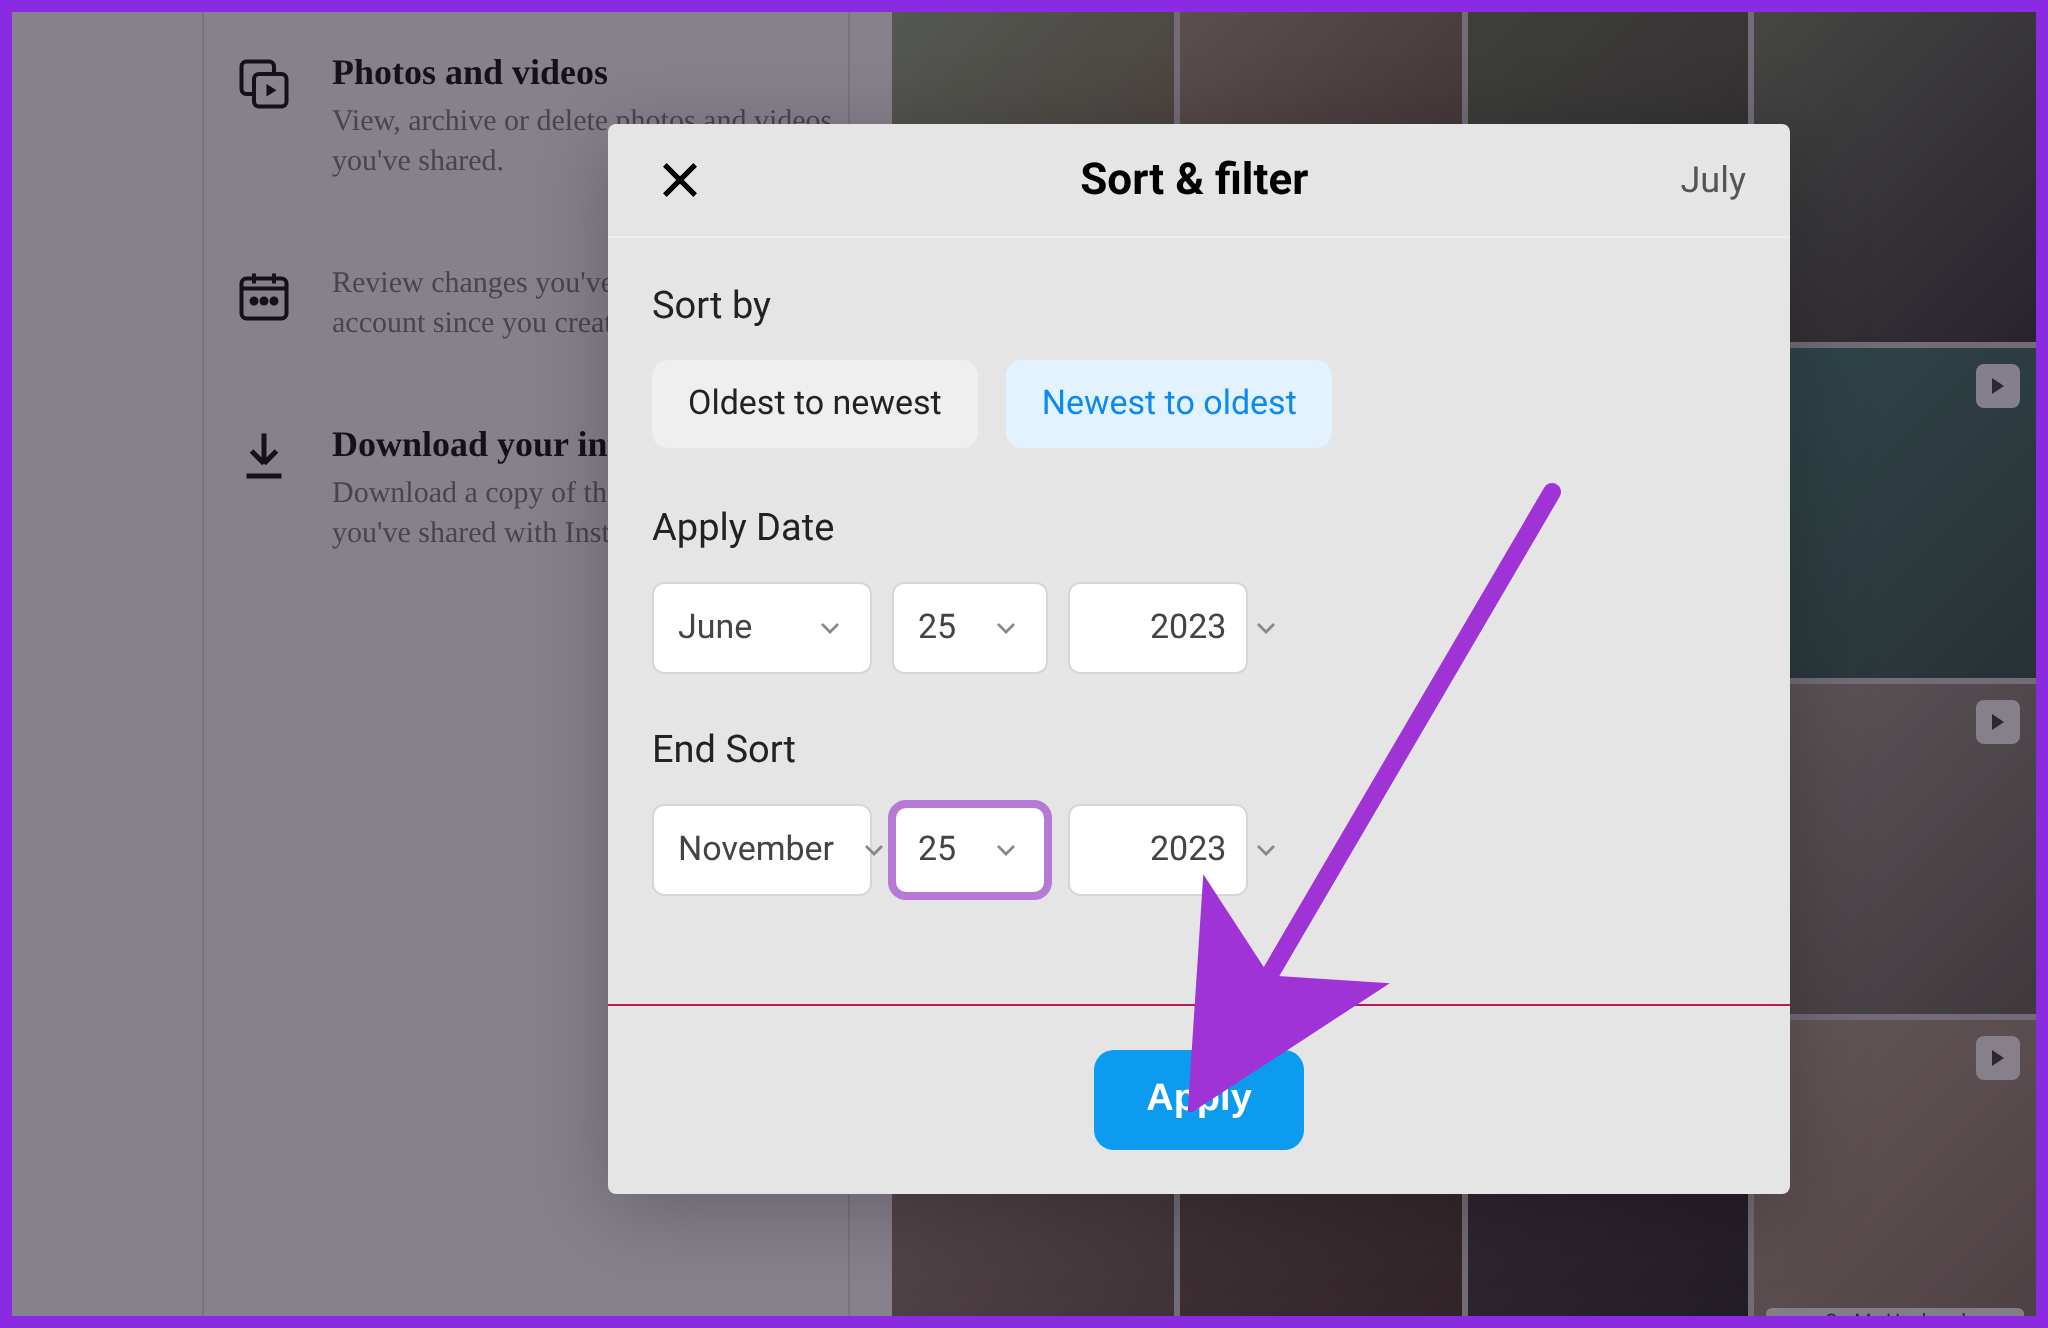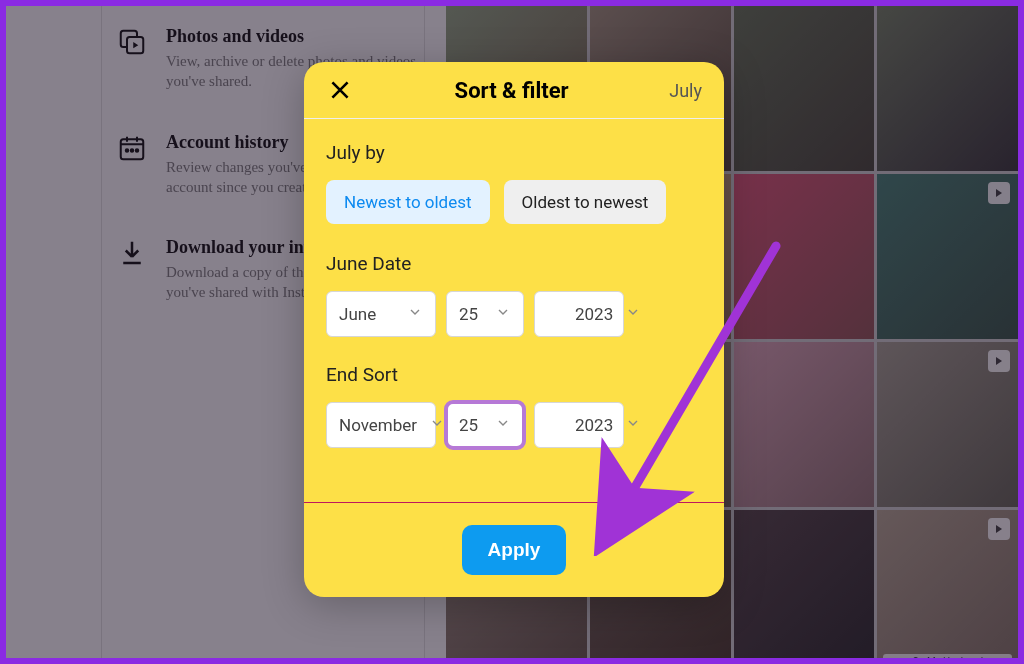--- a/index.html
+++ b/index.html
@@ -109,23 +109,23 @@
   .reel-badge svg{width:12px;height:12px;}
   .overlay-dim {
     position:absolute;
     inset:0;
     background: rgba(40,30,50,0.55);
   }
   .modal {
     position:absolute;
     left: 298px;
     top: 56px;
-    width: 420px;
-    background:#fde047;
-    border-radius:20px;
+    width: 591px;
+    background:#e5e5e5;
+    border-radius:4px;
     box-shadow: 0 8px 40px rgba(0,0,0,0.25);
     overflow:hidden;
   }
   .modal-header {
     display:flex;
     align-items:center;
     justify-content:space-between;
     padding: 14px 22px;
     border-bottom:1px solid #eee;
   }
@@ -144,21 +144,21 @@
     background:#efefef;
     color:#222;
   }
   .chip.active { background:#e3f2ff; color:#0d8af0; }
   .select-row { display:flex; gap:10px; margin-bottom:26px;}
   .select {
     border:1px solid #d6d6d6;
     border-radius:6px;
     padding: 12px 12px;
     display:flex;
-    align-items:flex-start;
+    align-items:center;
     justify-content:space-between;
     gap:12px;
     font-size:17px;
     color:#444;
     cursor:pointer;
     background:#fff;
   }
   .select.month{width:110px;}
   .select.day{width:78px;}
   .select.year{width:90px;padding-left:40px;}
@@ -224,21 +224,20 @@
         <div class="settings-icon">
           <svg viewBox="0 0 24 24" fill="none" stroke="#000" stroke-width="1.6">
               <rect x="3" y="5" width="18" height="16" rx="2"></rect>
               <path d="M3 9h18M8 3v4M16 3v4"></path>
               <circle cx="8" cy="14" r="1" fill="#000"></circle>
               <circle cx="12" cy="14" r="1" fill="#000"></circle>
               <circle cx="16" cy="14" r="1" fill="#000"></circle>
             </svg>
         </div>
         <div class="settings-text">
-          <h3>Account history</h3>
           <p>Review changes you've made to your account since you created it.</p>
         </div>
       </div>
 
       <div class="settings-item">
         <div class="settings-icon">
           <svg viewBox="0 0 24 24" fill="none" stroke="#000" stroke-width="2">
               <path d="M12 3v12m0 0l-5-5m5 5l5-5M5 20h14"></path>
             </svg>
         </div>
@@ -301,27 +300,27 @@
       <div class="close">
         <svg viewBox="0 0 24 24" stroke="#000" stroke-width="2.4" fill="none">
             <path d="M5 5l14 14M19 5L5 19"></path>
           </svg>
       </div>
       <div class="modal-title">Sort &amp; filter</div>
       <div class="modal-reset">July</div>
     </div>
 
     <div class="modal-body">
-      <div class="section-label">July by</div>
+      <div class="section-label">Sort by</div>
       <div class="chip-row">
+        <div class="chip">Oldest to newest</div>
         <div class="chip active">Newest to oldest</div>
-        <div class="chip">Oldest to newest</div>
-      </div>
-
-      <div class="section-label">June Date</div>
+      </div>
+
+      <div class="section-label">Apply Date</div>
       <div class="select-row">
         <div class="select month">
           <span>June</span>
           <span class="chev"><svg viewBox="0 0 24 24" fill="none" stroke-width="2">
                 <path d="M6 9l6 6 6-6"></path>
               </svg></span>
         </div>
         <div class="select day">
           <span>25</span>
           <span class="chev"><svg viewBox="0 0 24 24" fill="none" stroke-width="2">

